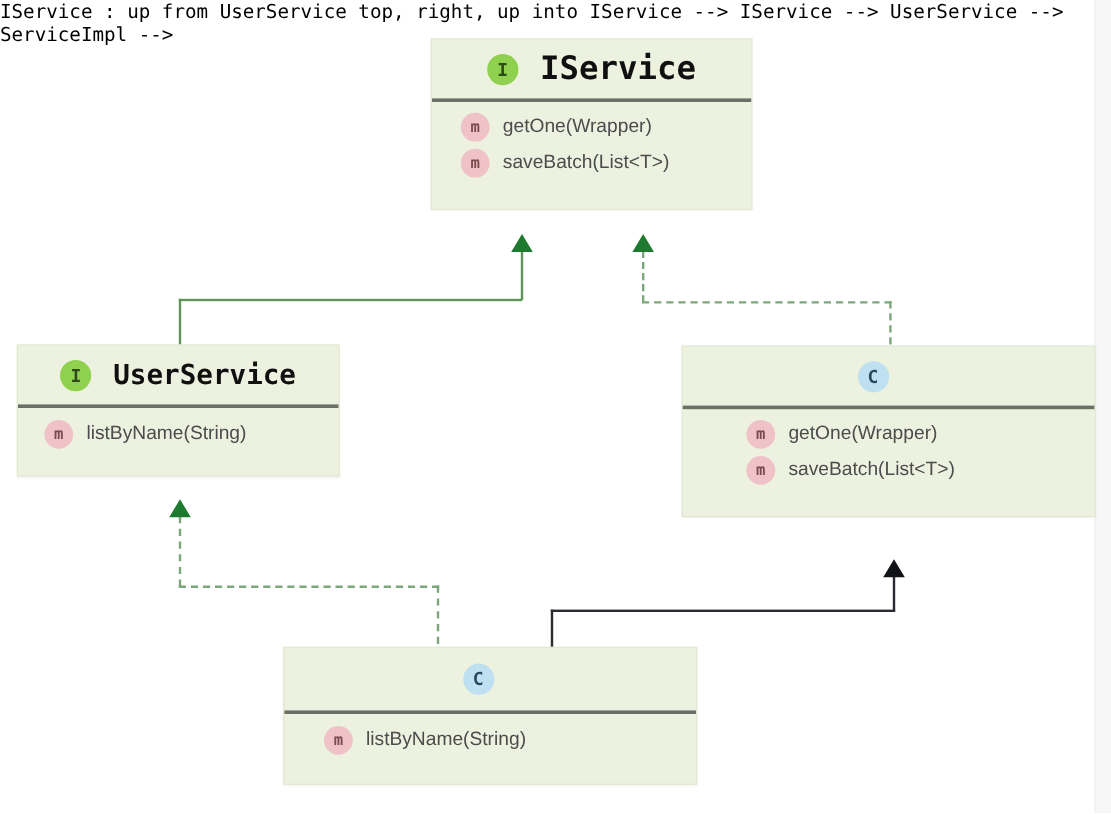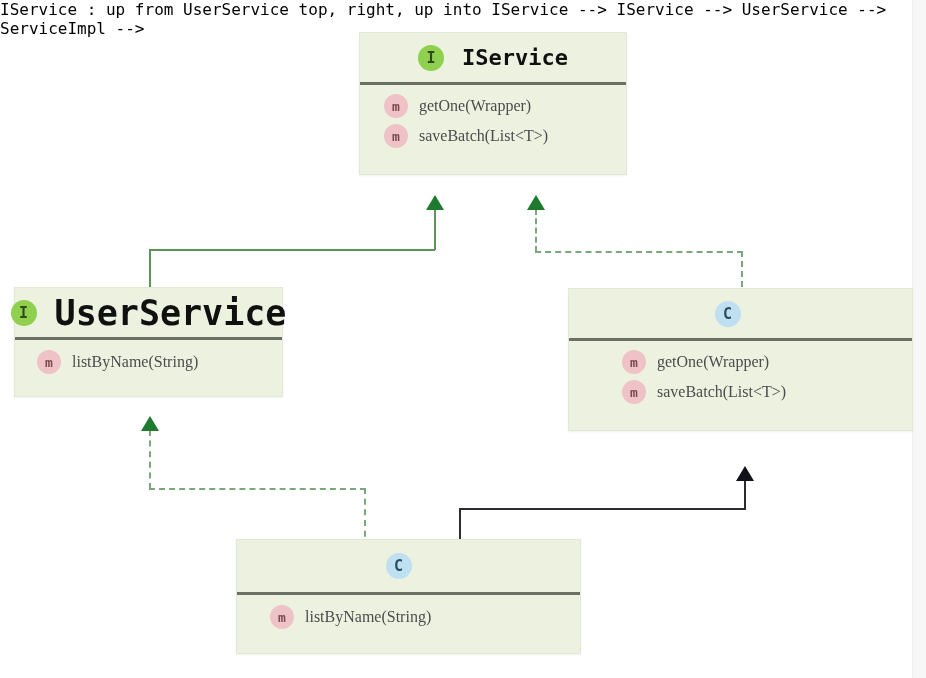--- a/index.html
+++ b/index.html
@@ -54,21 +54,21 @@
   .node-body {
     padding: 6px 0 8px 0;
     box-sizing: border-box;
   }
   .member {
     display: flex;
     align-items: center;
     white-space: nowrap;
   }
   .member-label {
-    font-family: Liberation Serif, serif;
+    font-family: Liberation Sans, sans-serif;
     color: #4c4c4c;
     white-space: nowrap;
   }
 
   
   .badge {
     display: inline-flex;
     align-items: center;
     justify-content: center;
     border-radius: 50%;
@@ -156,39 +156,39 @@
     <div class="seg-v solid-black" style="left:459px; top:470px; height:69px;"></div>
     <div class="seg-h solid-black" style="left:459px; top:470px; width:287px;"></div>
     <div class="seg-v solid-black" style="left:744px; top:442px; height:29px;"></div>
     <div class="arrowhead arrow-black" style="left:736px; top:428px;"></div>
   </div>
 
   
   <div class="node" style="left:359px; top:32px; width:268px; height:143px;">
     <div class="node-header" style="height:52px;">
       <span class="badge badge-interface" style="width:26px; height:26px; font-size:15px; margin-right:18px;">I</span>
-      <span class="node-title" style="font-size:22px;">IService</span>
+      <span class="node-title" style="font-size:27px;">IService</span>
     </div>
     <div class="node-body">
       <div class="member" style="padding:3px 0 3px 24px;">
         <span class="badge badge-method" style="width:24px; height:24px; font-size:13px; margin-right:11px;">m</span>
         <span class="member-label" style="font-size:16px;">getOne(Wrapper)</span>
       </div>
       <div class="member" style="padding:3px 0 3px 24px;">
         <span class="badge badge-method" style="width:24px; height:24px; font-size:13px; margin-right:11px;">m</span>
         <span class="member-label" style="font-size:16px;">saveBatch(List&lt;T&gt;)</span>
       </div>
     </div>
   </div>
 
   
   <div class="node" style="left:14px; top:287px; width:269px; height:110px;">
     <div class="node-header" style="height:52px;">
       <span class="badge badge-interface" style="width:26px; height:26px; font-size:15px; margin-right:18px;">I</span>
-      <span class="node-title" style="font-size:35px;">UserService</span>
+      <span class="node-title" style="font-size:23px;">UserService</span>
     </div>
     <div class="node-body">
       <div class="member" style="padding:4px 0 4px 22px;">
         <span class="badge badge-method" style="width:24px; height:24px; font-size:13px; margin-right:11px;">m</span>
         <span class="member-label" style="font-size:16px;">listByName(String)</span>
       </div>
     </div>
   </div>
 
   

